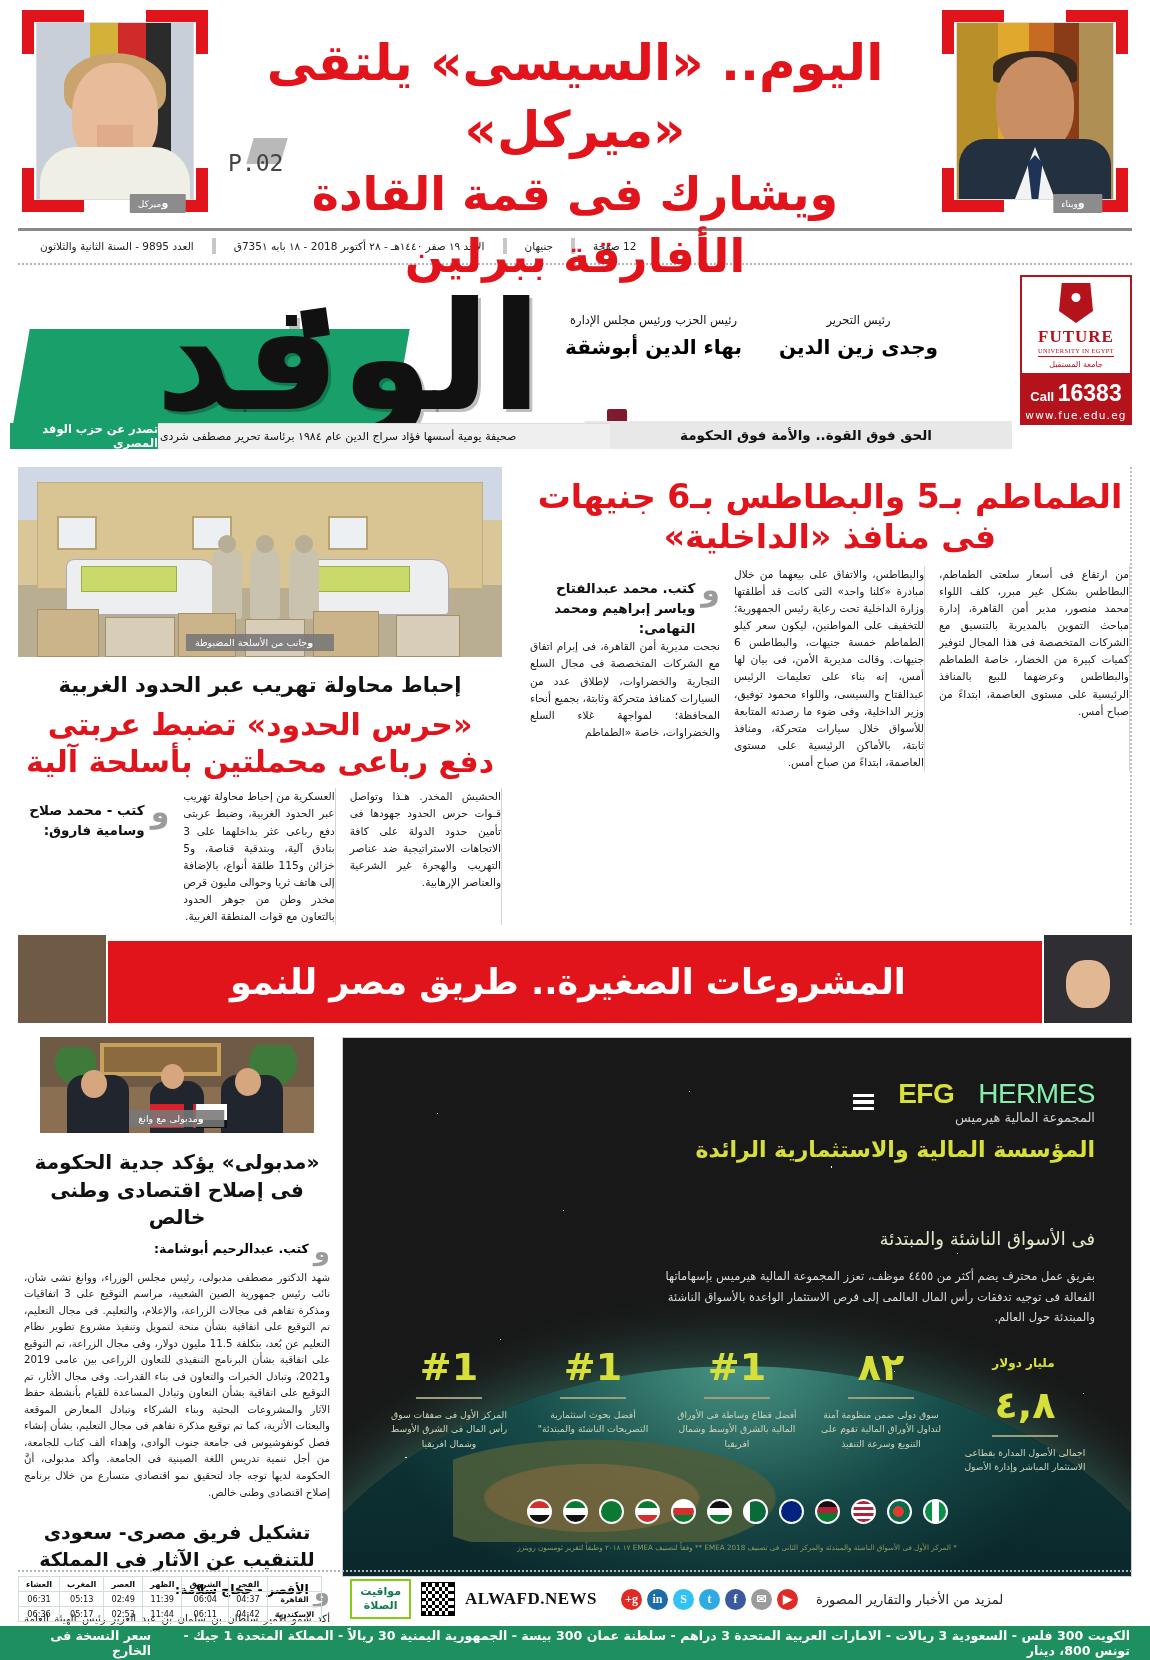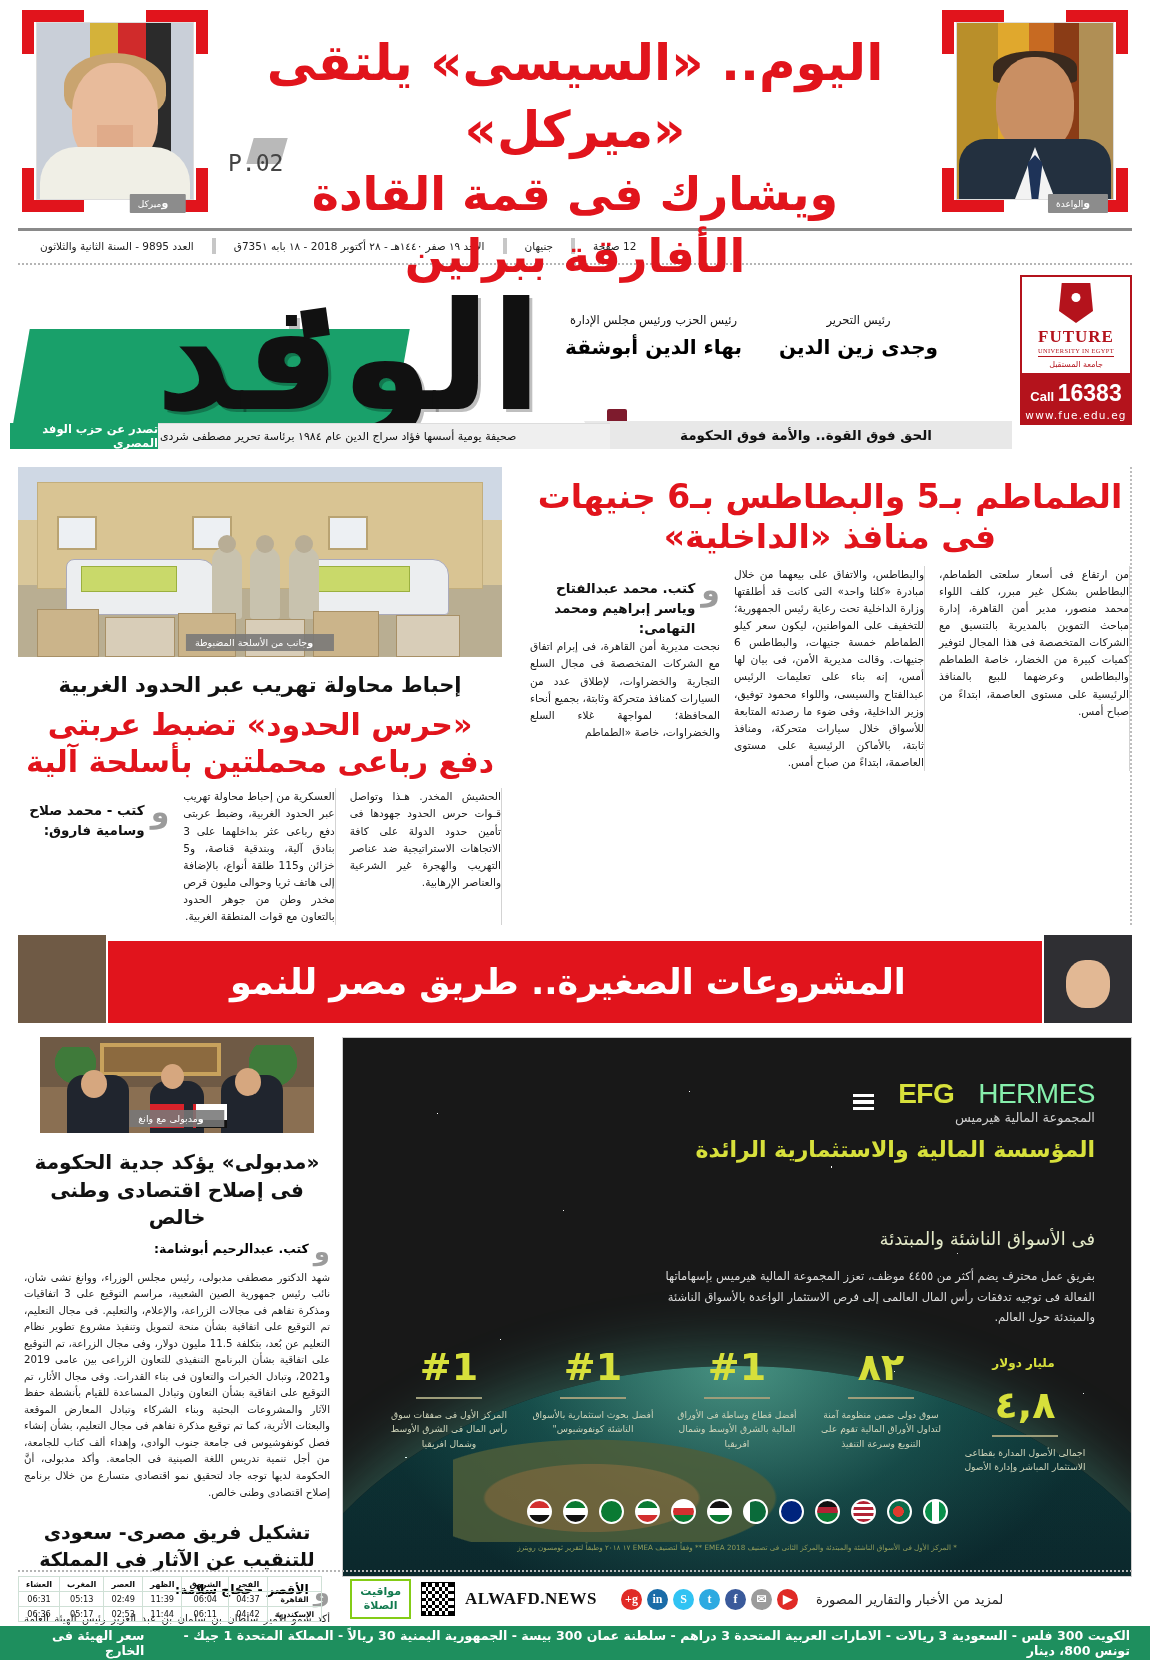--- a/index.html
+++ b/index.html
@@ -349,21 +349,21 @@
         <span class="corner c-br2"></span>
       <div class="photo-inner">
         <div class="sisi-bg"></div>
         <div class="sisi-hair"></div>
         <div class="sisi-head"></div>
         <div class="sisi-body"></div>
         <div class="sisi-shirt"></div>
         <div class="sisi-tie"></div>
       </div>
       <div class="cap-tag">
-        <span class="q">و</span><span>الواعدة</span>
+        <span class="q">و</span><span>وبناء</span>
       </div>
     </div>
 
     <div class="top-headline">
       <div class="l1">اليوم.. «السيسى» يلتقى «ميركل»</div>
       <div class="l2">ويشارك فى قمة القادة الأفارقة ببرلين</div>
     </div>
     <div class="page-ref-shadow"></div>
     <div class="page-ref">P.02</div>
   </div>
@@ -528,21 +528,21 @@
 
       <div class="ad-stats">
         <div class="stat">
           <div class="num">#1</div>
           <div class="bar"></div>
           <div class="cap">المركز الأول فى صفقات سوق رأس‏ المال فى الشرق الأوسط وشمال افريقيا</div>
         </div>
         <div class="stat">
           <div class="num">#1</div>
           <div class="bar"></div>
-          <div class="cap">أفضل بحوث استثمارية بالأسواق الناشئة كونفوشيوس"</div>
+          <div class="cap">أفضل بحوث استثمارية التصريحات الناشئة والمبتدئة"</div>
         </div>
         <div class="stat">
           <div class="num">#1</div>
           <div class="bar"></div>
           <div class="cap">أفضل قطاع وساطة فى الأوراق المالية بالشرق الأوسط وشمال افريقيا</div>
         </div>
         <div class="stat">
           <div class="num">٨٢</div>
           <div class="bar"></div>
           <div class="cap">سوق دولى ضمن منظومة آمنة لتداول الأوراق المالية تقوم على التنويع وسرعة التنفيذ</div>
@@ -663,18 +663,18 @@
         <span class="soc tw">t</span>
         <span class="soc sk">S</span>
         <span class="soc in">in</span>
         <span class="soc gp">g+</span>
       </div>
 
       <div class="foot-more">لمزيد من الأخبار والتقارير المصورة</div>
     </div>
 
     <div class="green-bar">
-      <span>سعر الهيئة فى الخارج</span>
+      <span>سعر النسخة فى الخارج</span>
       <span>الكويت 300 فلس - السعودية 3 ريالات - الامارات العربية المتحدة 3 دراهم - سلطنة عمان 300 بيسة - الجمهورية اليمنية 30 ريالاً - المملكة المتحدة 1 جيك - تونس 800، دينار</span>
     </div>
   </div>
 
 </div>
 
 </body></html>

